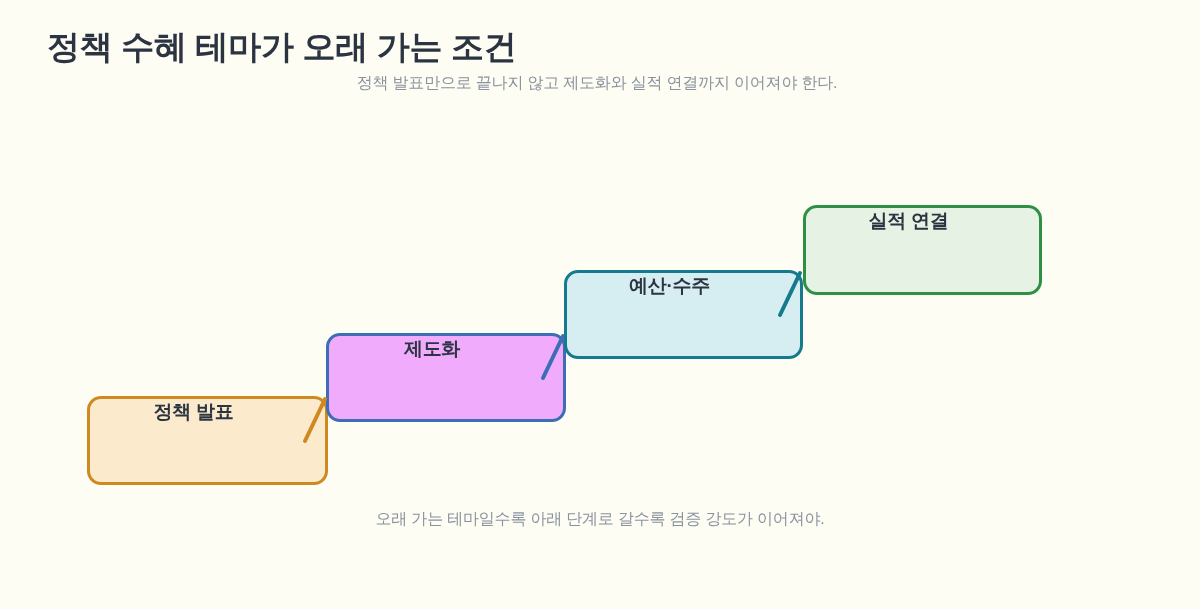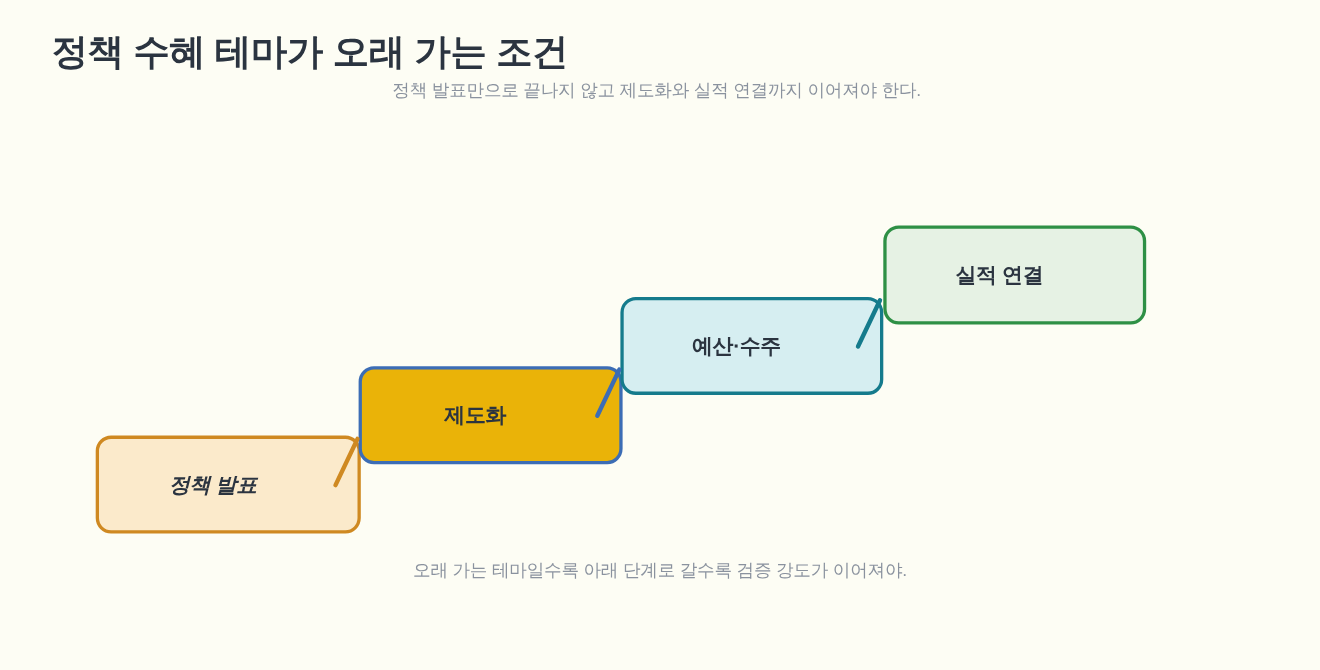--- a/index.html
+++ b/index.html
@@ -57,21 +57,20 @@
     width: 1200px;
     height: 609px;
   }
   .stage {
     position: absolute;
     box-sizing: border-box;
     border-style: solid;
     border-width: 3px;
     border-radius: 14px;
     display: flex;
-    align-items: center;
   }
   .stage-label {
     font-size: 19px;
     font-weight: bold;
     color: #2b3440;
     letter-spacing: -0.3px;
     white-space: nowrap;
     width: 100%;
     text-align: center;
     transform: translateX(-14px);
@@ -106,23 +105,23 @@
 
 <div id="slide">
 
   <div class="header">
     <div class="title">정책 수혜 테마가 오래 가는 조건</div>
     <div class="subtitle">정책 발표만으로 끝나지 않고 제도화와 실적 연결까지 이어져야 한다.</div>
   </div>
 
   <div class="stage-layer" id="stage-layer">
       <div class="stage" style="left: 87px; top: 396px; width: 241px; height: 89px; border-color: rgb(207, 137, 33); background: rgb(251, 234, 203);">
-        <div class="stage-label" style="color: rgb(43, 52, 64); font-style: italic;">정책 발표</div>
+        <div class="stage-label" style="color: rgb(43, 52, 64);">정책 발표</div>
       </div>
-      <div class="stage" style="left: 326px; top: 333px; width: 240px; height: 89px; border-color: rgb(60, 109, 181); background: #eab308;">
+      <div class="stage" style="left: 326px; top: 333px; width: 240px; height: 89px; border-color: rgb(60, 109, 181); background: #f0abfc;">
         <div class="stage-label" style="color: rgb(43, 52, 64);">제도화</div>
       </div>
       <div class="stage" style="left: 564px; top: 270px; width: 239px; height: 89px; border-color: rgb(21, 123, 140); background: rgb(214, 238, 241);">
         <div class="stage-label" style="color: rgb(43, 52, 64);">예산·수주</div>
       </div>
       <div class="stage" style="left: 803px; top: 205px; width: 239px; height: 90px; border-color: rgb(46, 144, 69); background: rgb(230, 242, 228);">
         <div class="stage-label" style="color: rgb(43, 52, 64);">실적 연결</div>
       </div>
     </div>
 

